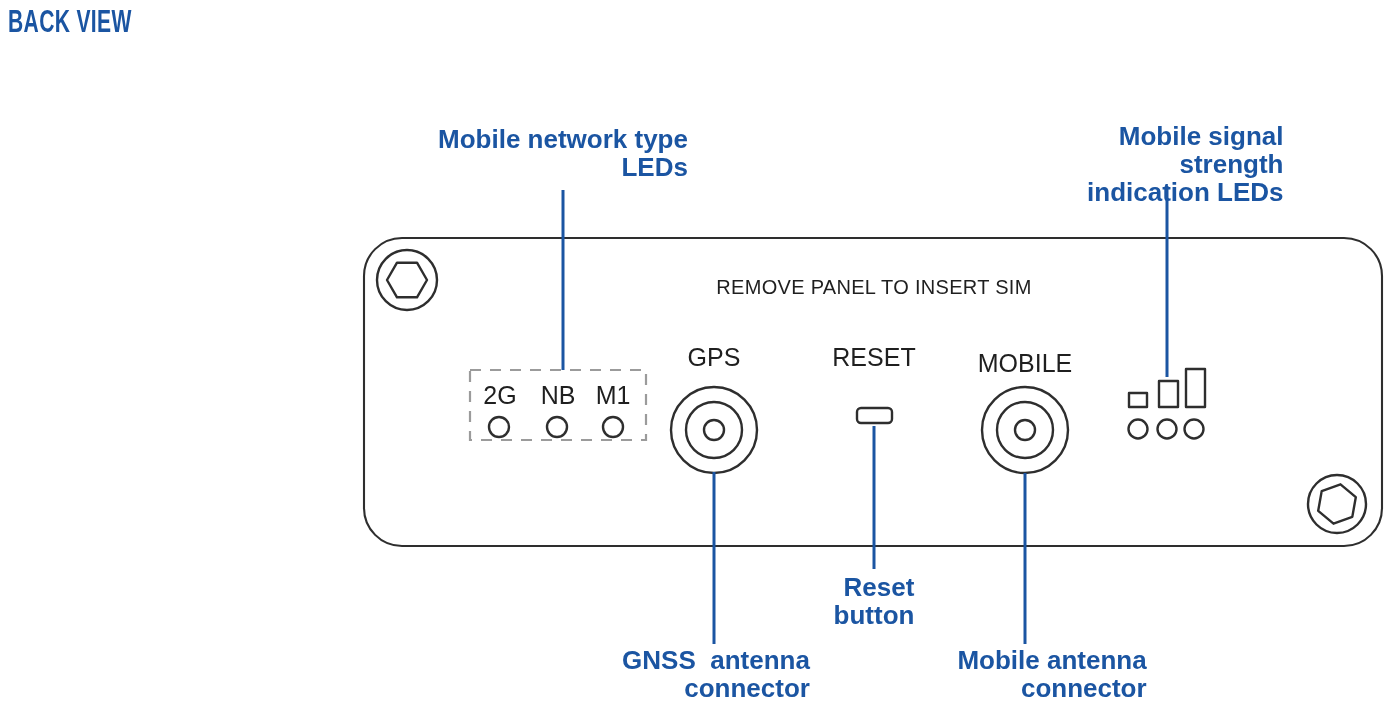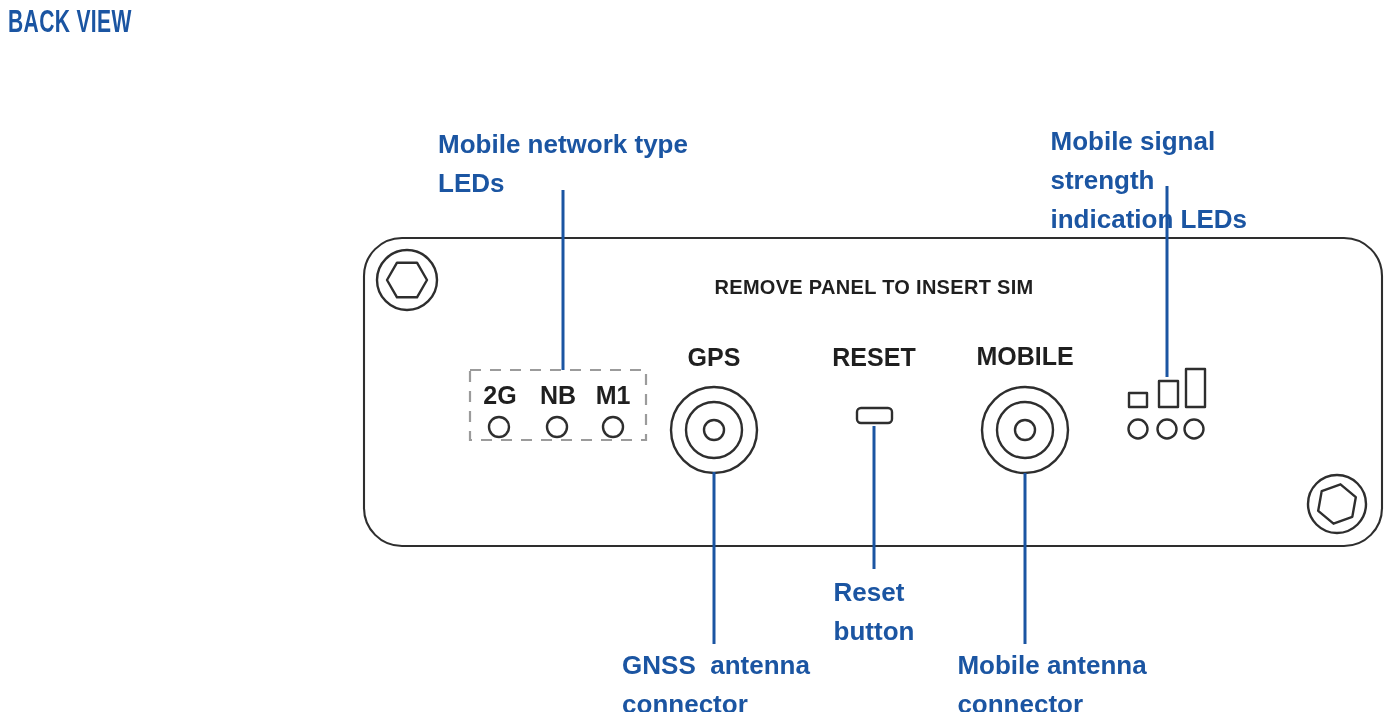--- a/index.html
+++ b/index.html
@@ -27,29 +27,29 @@
     position:absolute;left:8px;top:4px;
     color:var(--accent);
     font-size:31px;font-weight:700;letter-spacing:.5px;
     transform:scaleX(.68);transform-origin:left top;
     white-space:nowrap;
   }
   
   .lbl{
     position:absolute;
     color:var(--accent);
-    font-size:26px;line-height:39px;font-weight:700;
-    text-align:left;white-space:pre-wrap;
+    font-size:26px;line-height:28px;font-weight:700;
+    text-align:right;white-space:pre-wrap;
     transform:translateX(-50%);
   }
   
   .ptxt{
     position:absolute;
     color:var(--text_dark);
-    font-weight:700;white-space:nowrap;
+    font-weight:400;white-space:nowrap;
     transform:translateX(-50%);
   }
   .sim{font-size:20px;letter-spacing:.3px;}
   .port{font-size:25px;}
   .ledlbl{font-size:25px;}
 </style>
 </head>
 <body>
 
 <div class="stage">
@@ -117,19 +117,19 @@
   <div class="lbl" style="left:874px;top:573px;">Reset
 button</div>
   <div class="lbl" style="left:716px;top:646px;">GNSS  antenna
 connector</div>
   <div class="lbl" style="left:1052px;top:646px;">Mobile antenna
 connector</div>
 
   <div class="ptxt sim" style="left:874px;top:276px;">REMOVE PANEL TO INSERT SIM</div>
   <div class="ptxt port" style="left:714px;top:343px;">GPS</div>
   <div class="ptxt port" style="left:874px;top:343px;">RESET</div>
-  <div class="ptxt port" style="left:1025px;top:342px;">MOBILE</div>
+  <div class="ptxt port" style="left:1025px;top:349px;">MOBILE</div>
 
   <div class="ptxt ledlbl" style="left:500px;top:381px;">2G</div>
   <div class="ptxt ledlbl" style="left:558px;top:381px;">NB</div>
   <div class="ptxt ledlbl" style="left:613px;top:381px;text-align:right;">M1</div>
 
 </div>
 
 </body></html>

